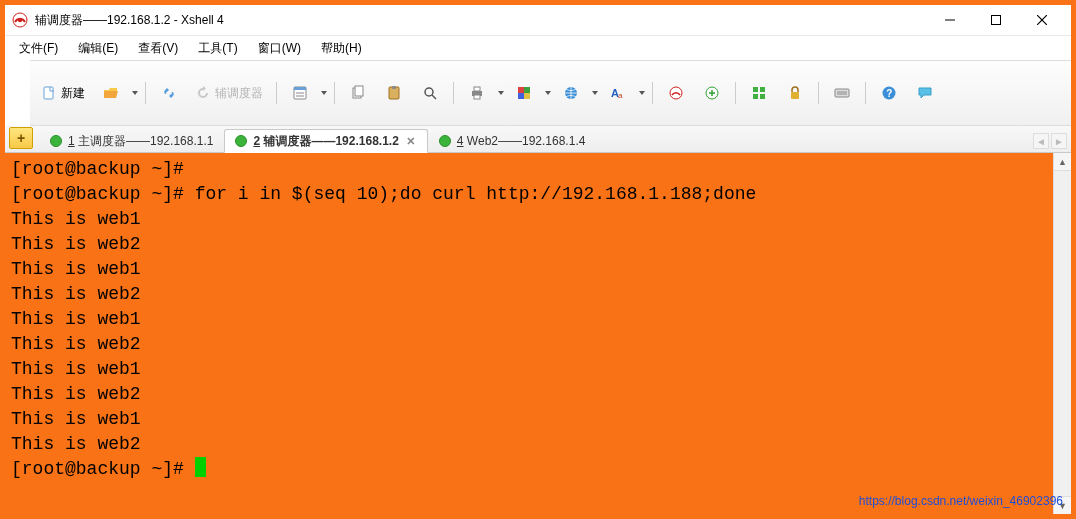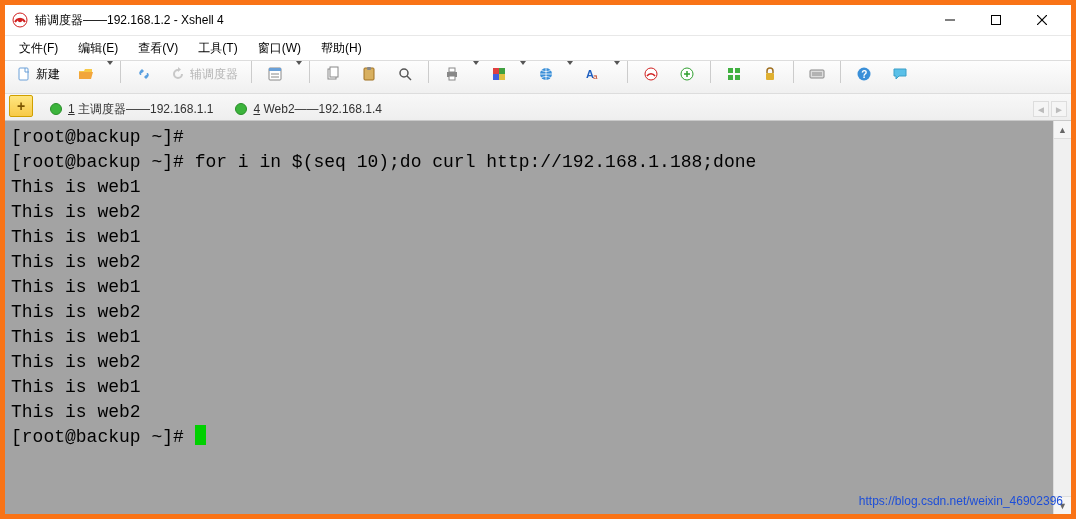--- a/index.html
+++ b/index.html
@@ -8,39 +8,39 @@
   .titlebar{height:30px;display:flex;align-items:center;padding:0 6px;background:#fff;}
   .titlebar .app-icon{width:18px;height:18px;margin-right:6px;}
   .titlebar .title{flex:0 0 auto;font-size:12px;}
   .titlebar .spacer{flex:1;}
   .winbtn{width:46px;height:30px;display:flex;align-items:center;justify-content:center;}
   .winbtn svg{display:block;}
   
   .menubar{height:24px;display:flex;align-items:center;padding:0 4px;border-top:1px solid #e8e8e8;}
   .menubar .mitem{padding:2px 10px;font-size:12px;text-align:center;}
   
-  .toolbar{height:32px;display:flex;align-items:flex-start;padding:0 4px;border-top:1px solid #ddd;border-bottom:1px solid #ddd;background:linear-gradient(#fdfdfd,#f0f0f0);gap:2px;}
+  .toolbar{height:32px;display:flex;align-items:center;padding:16px 4px;border-top:1px solid #ddd;border-bottom:1px solid #ddd;background:linear-gradient(#fdfdfd,#f0f0f0);gap:2px;margin-left:25px;}
   .tbtn{height:24px;min-width:24px;display:flex;align-items:center;justify-content:center;padding:0 4px;border:1px solid transparent;border-radius:3px;font-size:12px;}
   .tbtn.labeled{padding:0 6px;gap:4px;}
   .tsep{width:1px;height:22px;background:#ccc;margin:0 4px;}
   .tdrop{width:8px;display:flex;align-items:center;justify-content:center;margin-left:1px;}
   .ico{width:16px;height:16px;display:block;}
   
   .tabbar{height:26px;display:flex;align-items:flex-end;background:linear-gradient(#f8f8f8,#eee);border-bottom:1px solid #c9c9c9;padding-left:2px;position:relative;}
   .addtab{width:22px;height:20px;margin:0 6px 3px 2px;border:1px solid #d0a000;background:linear-gradient(#ffe680,#f7c948);border-radius:2px;display:flex;align-items:center;justify-content:center;color:#7a5300;font-weight:bold;font-size:14px;line-height:1;}
   .tab{height:22px;margin-bottom:0;display:flex;align-items:center;padding:0 10px;gap:6px;border:1px solid transparent;border-bottom:none;font-size:12px;color:#333;margin-top:28px;}
   .tab.active{background:#fff;border:1px solid #c9c9c9;border-bottom:1px solid #fff;border-radius:3px 3px 0 0;position:relative;top:1px;font-weight:bold;}
   .tab .u{text-decoration:underline;}
   .tab .dot{width:10px;height:10px;border-radius:50%;background:#3cb43c;border:1px solid #2a8f2a;}
   .tab .close{width:12px;height:12px;display:flex;align-items:center;justify-content:center;color:#888;font-size:11px;}
   .tabbar .navarrows{margin-left:auto;display:flex;gap:2px;padding:0 4px 3px 0;}
   .navarrows .arr{width:14px;height:14px;display:flex;align-items:center;justify-content:center;color:#bbb;font-size:10px;border:1px solid #ddd;background:#f5f5f5;}
   
   .termwrap{flex:1;display:flex;position:relative;}
-  .terminal{flex:1;background:#a3a3a3;color:#000;font-family:"Courier New",monospace;font-size:18px;line-height:25px;padding:4px 6px;white-space:pre;overflow:hidden;}
+  .terminal{flex:1;background:#f97316;color:#000;font-family:"Courier New",monospace;font-size:18px;line-height:25px;padding:4px 6px;white-space:pre;overflow:hidden;}
   .cursor{display:inline-block;width:11px;height:20px;background:#00d000;vertical-align:-3px;}
   .scrollbar{width:17px;background:#f0f0f0;border-left:1px solid #ddd;display:flex;flex-direction:column;}
   .scrollbar .sbtn{height:17px;display:flex;align-items:center;justify-content:center;color:#666;font-size:9px;background:#f5f5f5;border-bottom:1px solid #ddd;}
   .scrollbar .sbtn.bottom{border-top:1px solid #ddd;border-bottom:none;}
   .scrollbar .strack{flex:1;}
   .watermark{position:absolute;right:8px;bottom:6px;color:#1d4ed8;font-size:12px;font-family:Arial,sans-serif;pointer-events:none;}
   .disabled{color:#b5b5b5;}
 </style>
 </head>
 <body>
@@ -251,20 +251,25 @@
   <div class="tabbar">
     <div class="addtab">
         <span>+</span>
       </div>
 
     <div class="tab">
       <span class="dot"></span>
       <span><span class="u">1</span><span> 主调度器——192.168.1.1</span></span>
     </div>
 
+    <div class="tab active">
+      <span class="dot"></span>
+      <span><span class="u">2</span><span> 辅调度器——192.168.1.2</span></span>
+      <span class="close">✕</span>
+    </div>
 
 
     <div class="tab">
       <span class="dot"></span>
       <span><span class="u">4</span><span> Web2——192.168.1.4</span></span>
     </div>
 
     <div class="navarrows">
       <div class="arr">◄</div>
       <div class="arr">►</div>

